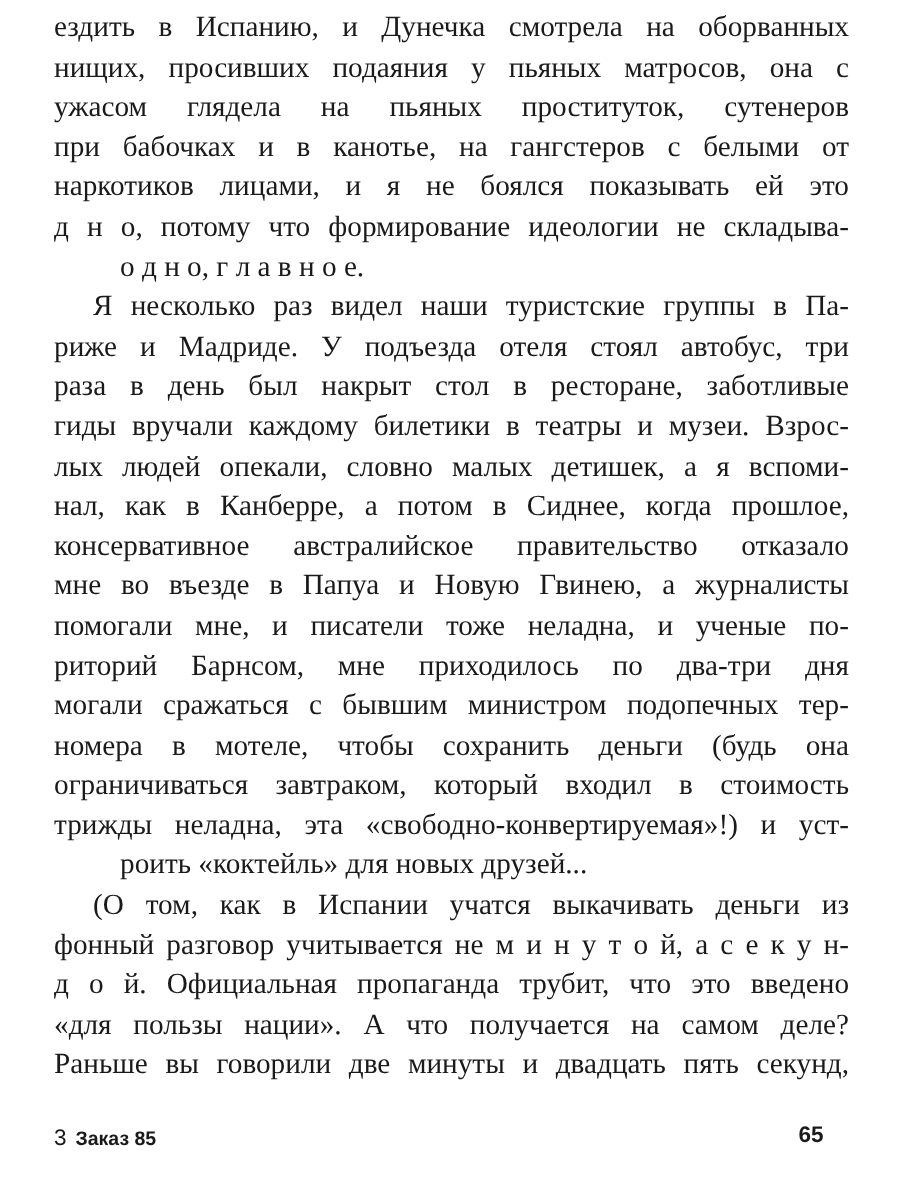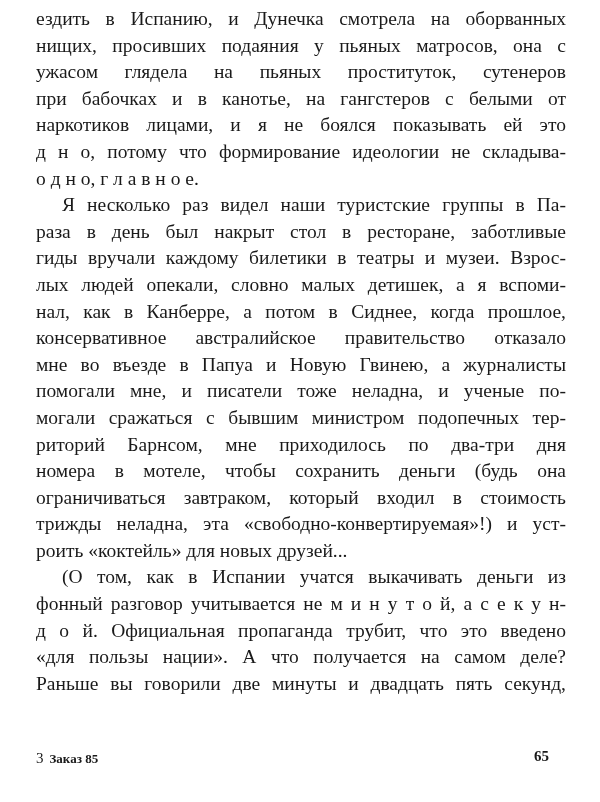--- a/index.html
+++ b/index.html
@@ -6,52 +6,53 @@
   body { width: 600px; height: 802px; position: relative; overflow: hidden; }
   .page {
     position: absolute; left: 36px; top: 6px; width: 530px;
     font-family: "Liberation Serif", serif;
     font-size: 19.5px; line-height: 26.6px; color: #1a1a1a;
   }
   .line {
     display: block; height: 26.6px; white-space: nowrap;
     text-align: justify; text-align-last: justify;
   }
-  .line.last { text-align-last: left; }
+  .line.last { text-align-last: left; margin-left: 44px; }
   .line.indent { padding-left: 26px; }
   .footer {
     position: absolute; left: 36px; top: 748px; width: 529px; height: 22px;
-    font-family: Liberation Serif, serif; font-weight: bold;
+    font-family: Liberation Sans, sans-serif; font-weight: bold;
     font-size: 13px; color: #1a1a1a;
   }
   .sig { position: absolute; left: 0; top: 2px; }
   .sig .num { font-size: 15px; font-weight: normal; margin-right: 6px; }
   .pagenum { position: absolute; right: 16px; top: 0; font-size: 15px; }
 </style>
 </head>
 <body>
 
 <div class="page">
   <span class="line">ездить в Испанию, и Дунечка смотрела на оборванных</span>
   <span class="line">нищих, просивших подаяния у пьяных матросов, она с</span>
   <span class="line">ужасом глядела на пьяных проституток, сутенеров</span>
   <span class="line">при бабочках и в канотье, на гангстеров с белыми от</span>
   <span class="line">наркотиков лицами, и я не боялся показывать ей это</span>
   <span class="line">д н о, потому что формирование идеологии не складыва-</span>
   <span class="line last">о д н о, г л а в н о е.</span>
   <span class="line indent">Я несколько раз видел наши туристские группы в Па-</span>
+  <span class="line">риже и Мадриде. У подъезда отеля стоял автобус, три</span>
   <span class="line">раза в день был накрыт стол в ресторане, заботливые</span>
   <span class="line">гиды вручали каждому билетики в театры и музеи. Взрос-</span>
   <span class="line">лых людей опекали, словно малых детишек, а я вспоми-</span>
   <span class="line">нал, как в Канберре, а потом в Сиднее, когда прошлое,</span>
   <span class="line">консервативное австралийское правительство отказало</span>
   <span class="line">мне во въезде в Папуа и Новую Гвинею, а журналисты</span>
   <span class="line">помогали мне, и писатели тоже неладна, и ученые по-</span>
+  <span class="line">риторий Барнсом, мне приходилось по два-три дня</span>
   <span class="line">могали сражаться с бывшим министром подопечных тер-</span>
-  <span class="line">риторий Барнсом, мне приходилось по два-три дня</span>
   <span class="line">номера в мотеле, чтобы сохранить деньги (будь она</span>
   <span class="line">ограничиваться завтраком, который входил в стоимость</span>
   <span class="line">трижды неладна, эта «свободно-конвертируемая»!) и уст-</span>
   <span class="line last">роить «коктейль» для новых друзей...</span>
   <span class="line indent">(О том, как в Испании учатся выкачивать деньги из</span>
   <span class="line">фонный разговор учитывается не м и н у т о й, а с е к у н-</span>
   <span class="line">д о й. Официальная пропаганда трубит, что это введено</span>
   <span class="line">«для пользы нации». А что получается на самом деле?</span>
   <span class="line">Раньше вы говорили две минуты и двадцать пять секунд,</span>
 

